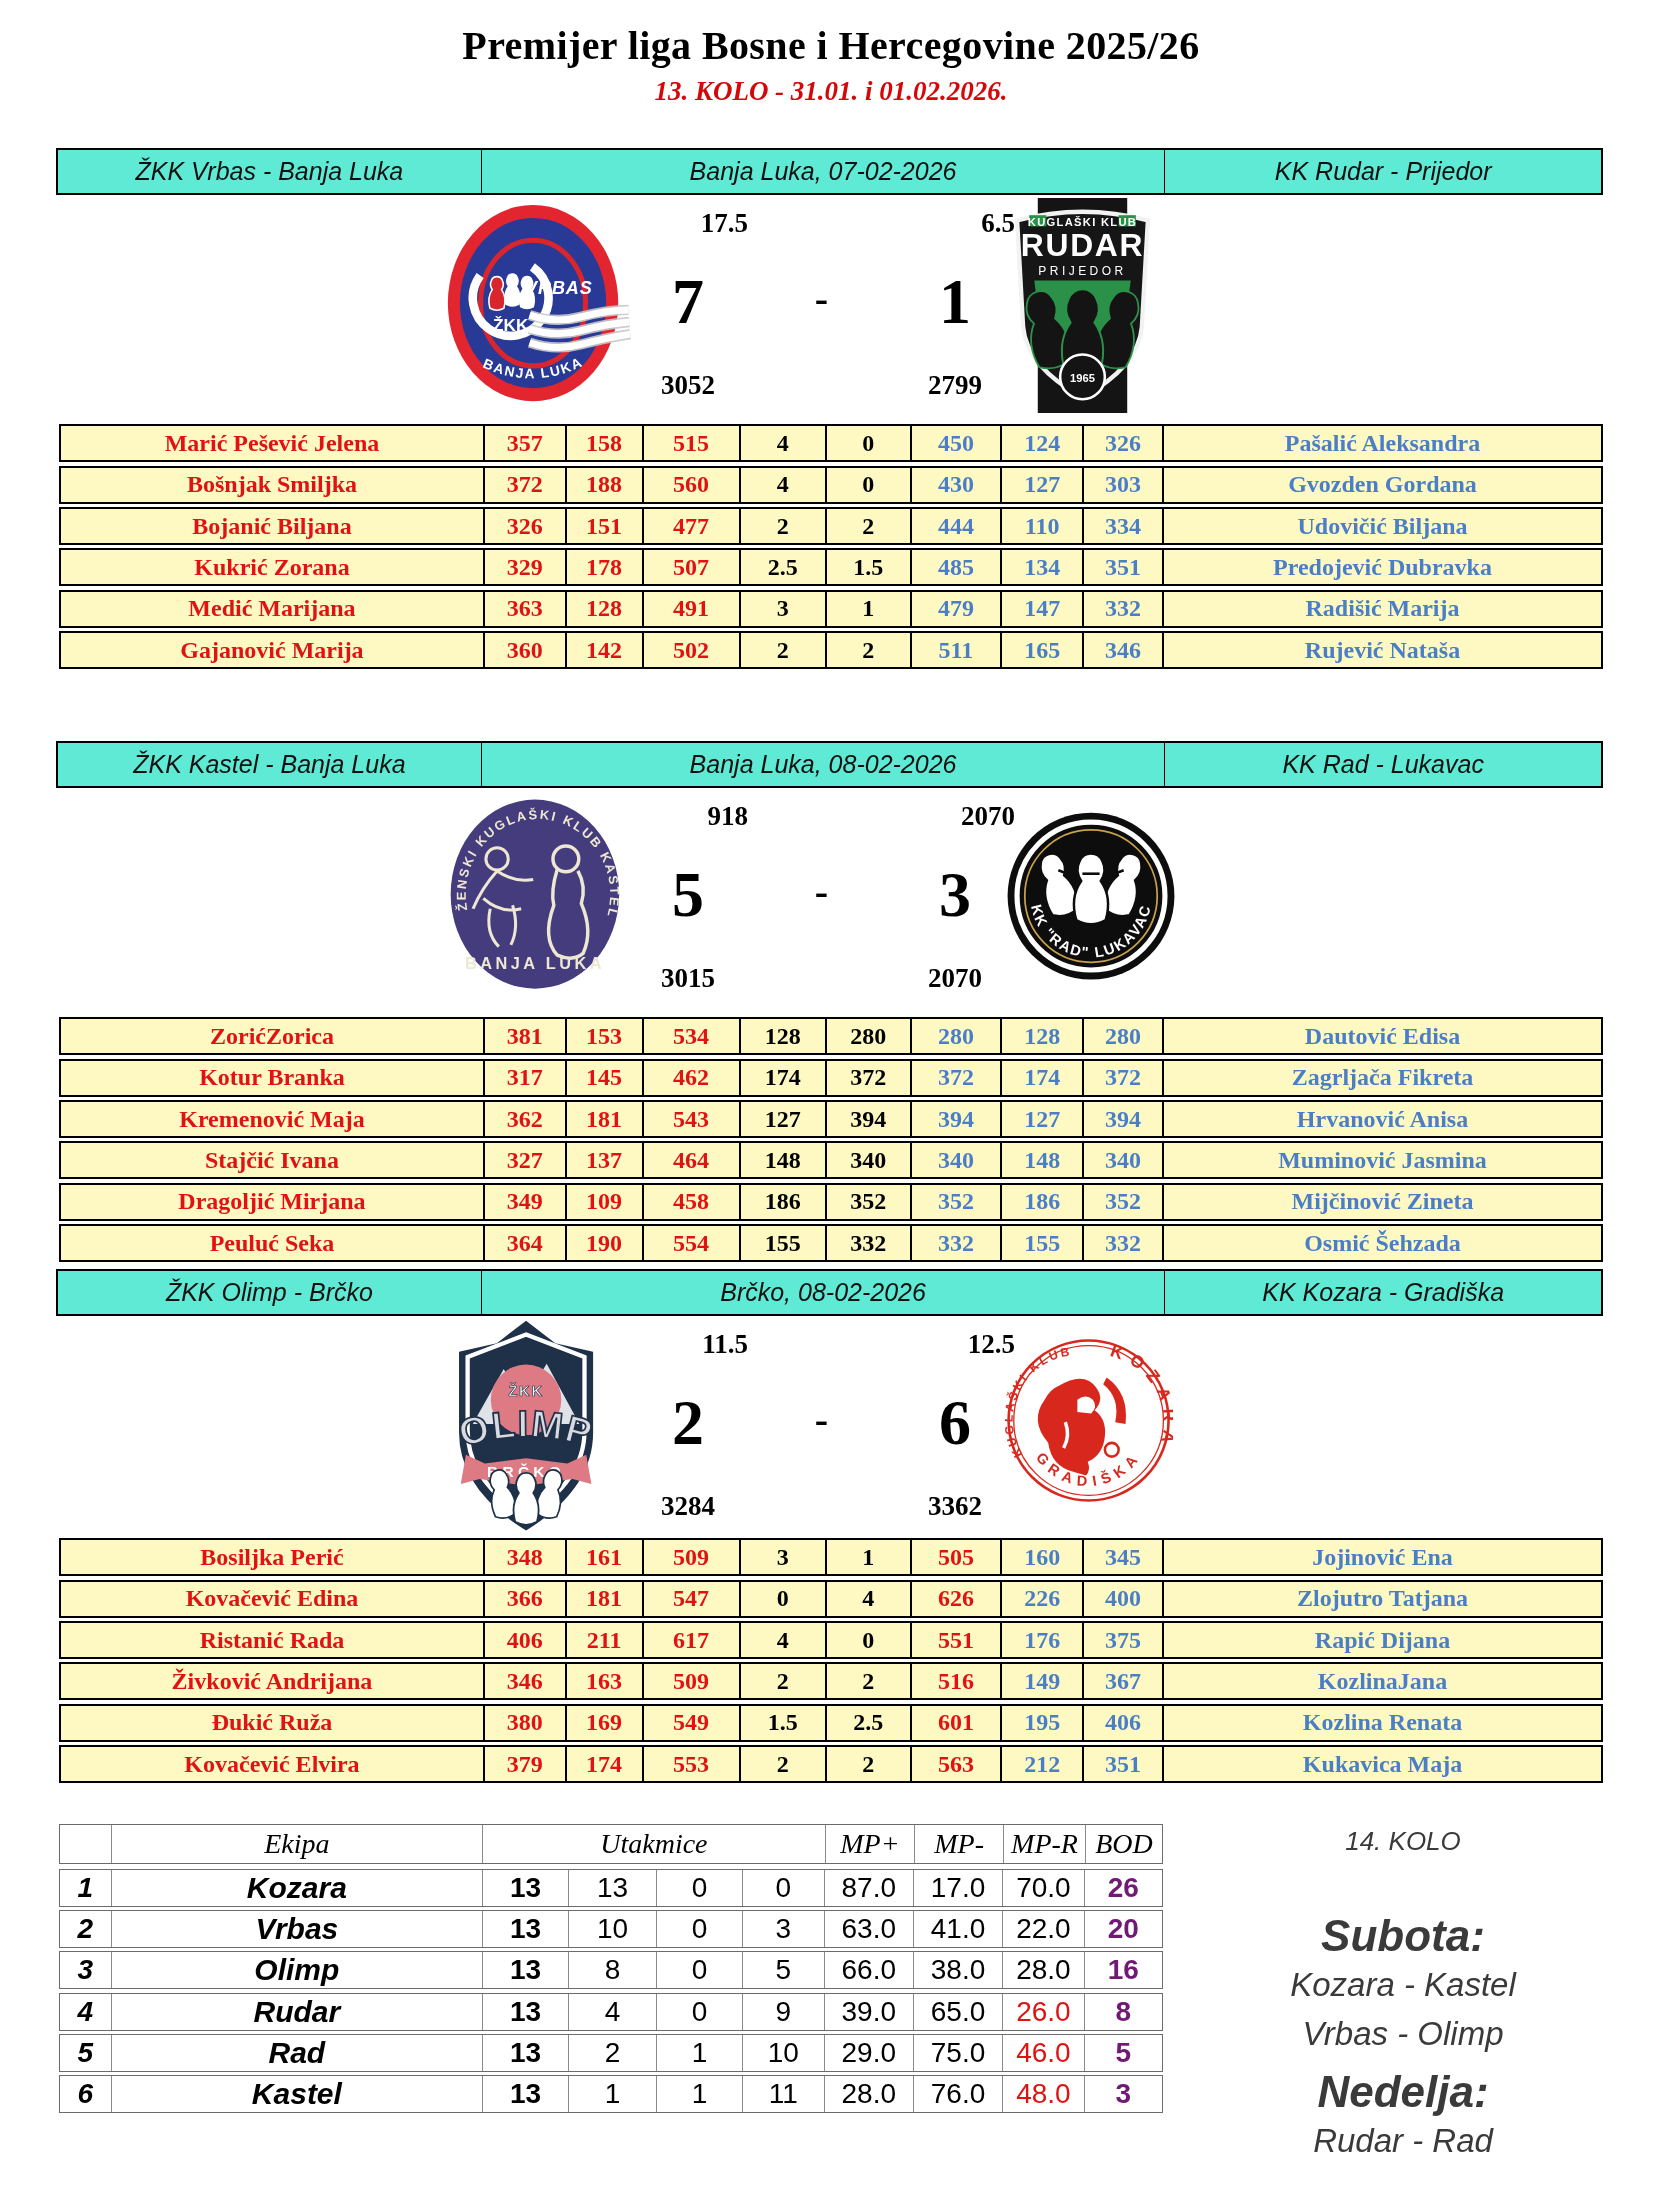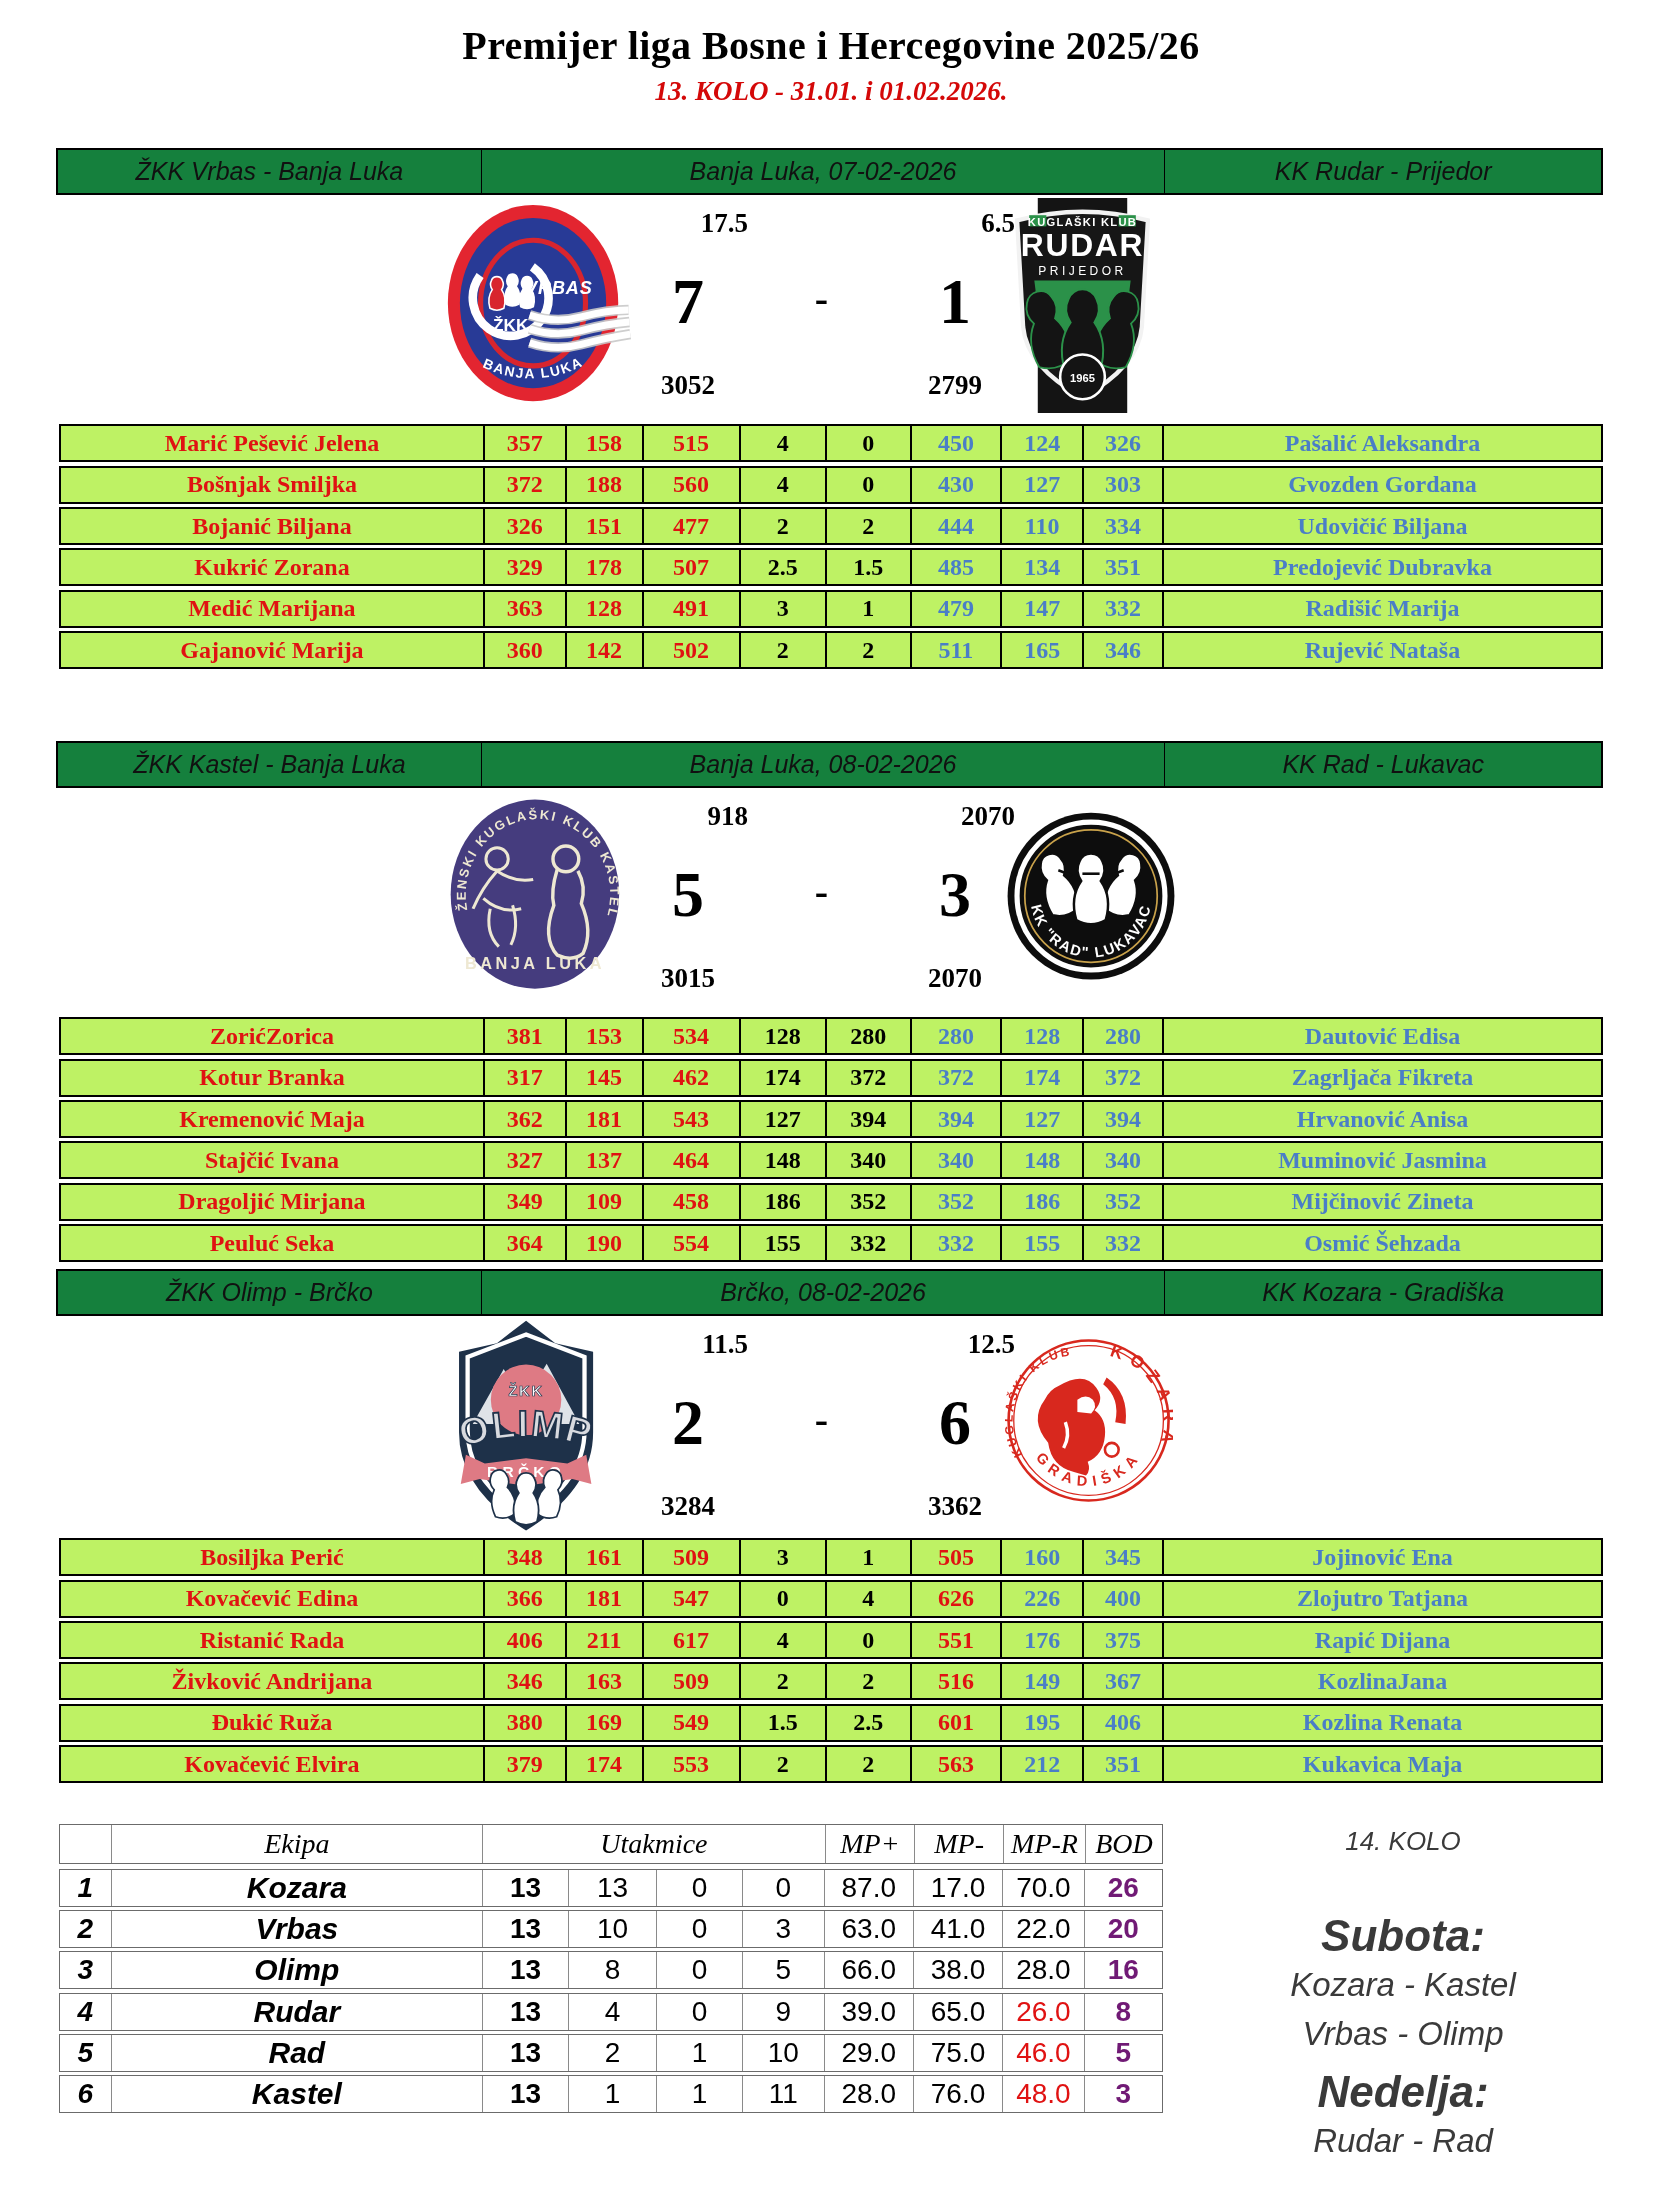--- a/index.html
+++ b/index.html
@@ -5,21 +5,21 @@
   html,body{margin:0;padding:0;}
   body{
     width:1662px;height:2203px;background:#fff;position:relative;overflow:hidden;
     font-family:"Liberation Serif", serif;color:#000;
   }
   .title{margin:22.4px 0 0 0;text-align:center;font-size:40px;font-weight:bold;letter-spacing:0.4px;}
   .subtitle{margin:6.9px 0 0 0;text-align:center;font-size:27px;font-weight:bold;font-style:italic;color:#d40808;}
 
   
   .bar{margin:0 59px 0 56px;height:43px;border:2.6px solid #000;display:grid;
-       grid-template-columns:27.4% 44.3% auto;background:#15803d;}
+       grid-template-columns:27.4% 44.3% auto;background:#5eead4;}
   .bar-cell{height:100%;display:flex;align-items:center;justify-content:center;
        font-family:"Liberation Sans", sans-serif;font-style:italic;font-size:25px;color:#111;}
   .bar-cell + .bar-cell{border-left:1.7px solid #000;}
 
   .match.m1{margin-top:41px;}
   .match.m2{margin-top:72px;}
   .match.m3{margin-top:6.9px;}
 
   
   .scorebox{position:relative;height:217px;}
@@ -32,21 +32,21 @@
   .acol{left:895px;}
   .sp{top:13.8px;font-size:27px;line-height:29px;text-align:right;}
   .tot{bottom:12px;font-size:27px;line-height:29px;}
   .big{top:74px;font-size:64px;line-height:65px;}
   .dash{left:749px;width:145px;top:84px;font-size:40px;line-height:40px;}
 
   
   .ptable{margin:12px 59px 0 59px;}
   .m3 .ptable{margin-top:5.2px;}
   .prow{display:grid;grid-template-columns:27.4% 5.3% 5% 6.3% 5.6% 5.5% 5.9% 5.3% 5.2% auto;
-        border:2.6px solid #000;height:34px;margin-bottom:3.4px;align-items:stretch;background:#bef264;}
+        border:2.6px solid #000;height:34px;margin-bottom:3.4px;align-items:stretch;background:#fef9c3;}
   .cell{display:flex;align-items:center;justify-content:center;border-left:2.6px solid #000;
         font-size:24px;font-weight:bold;overflow:hidden;white-space:nowrap;}
   .prow .cell:first-child{border-left:none;}
   .r{color:#e01212;}
   .b{color:#4a7ec7;}
   .k{color:#000;}
 
   
   .bottom{position:relative;margin-top:41px;}
   .standings{margin-left:59px;width:1104px;}

